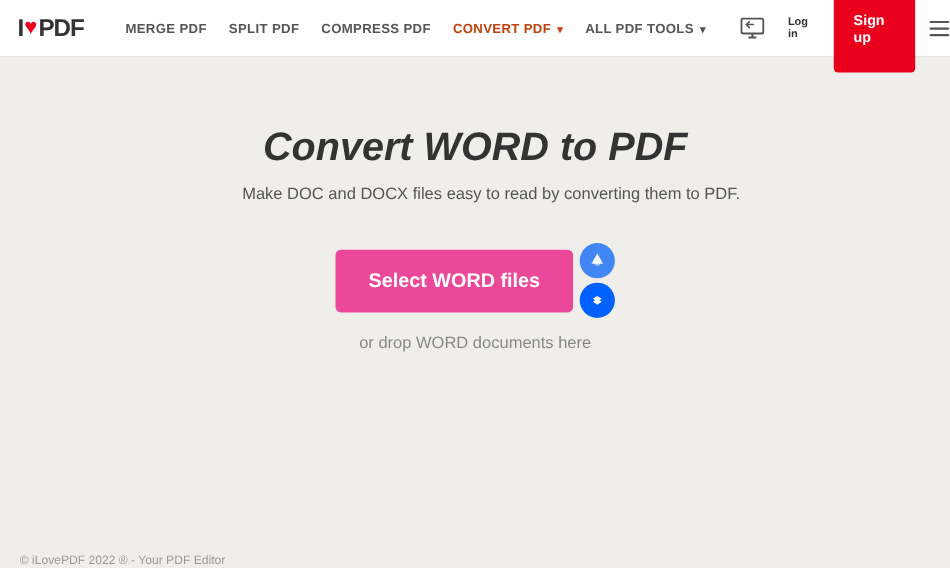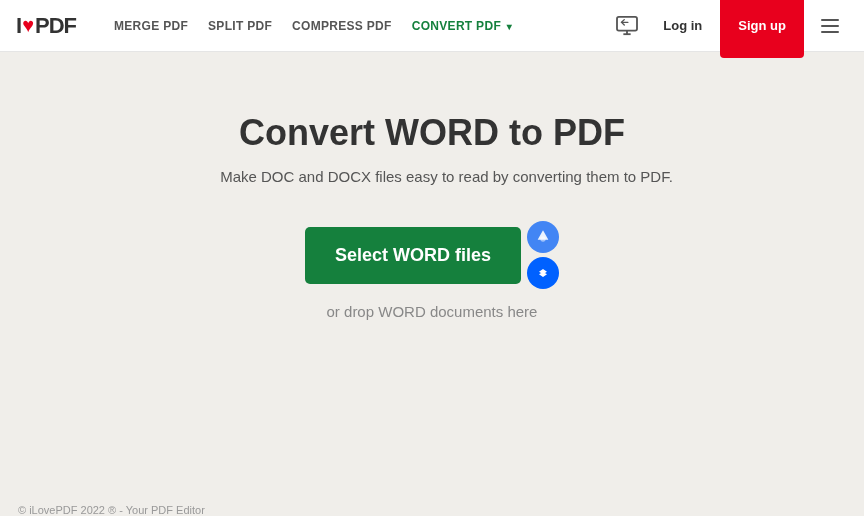--- a/index.html
+++ b/index.html
@@ -59,21 +59,21 @@
       font-weight: 700;
       color: #555;
       text-transform: uppercase;
       padding: 6px 8px;
       cursor: pointer;
       white-space: nowrap;
       letter-spacing: 0.3px;
     }
 
     .nav-link.active {
-      color: #15803d;
+      color: #c2410c;
     }
 
     .nav-link .arrow {
       font-size: 10px;
       margin-left: 2px;
     }
 
     .nav-right {
       display: flex;
       align-items: center;
@@ -85,21 +85,21 @@
       display: flex;
       align-items: center;
       justify-content: center;
       width: 36px;
       height: 36px;
       cursor: pointer;
       color: #555;
     }
 
     .nav-login {
-      font-size: 13px;
+      font-size: 10px;
       font-weight: 600;
       color: #333;
       cursor: pointer;
       padding: 6px 10px;
     }
 
     .nav-signup {
       font-size: 13px;
       font-weight: 700;
       color: #ffffff;
@@ -128,39 +128,40 @@
       justify-content: center;
       padding-top: 60px;
     }
 
     .page-title {
       font-size: 36px;
       font-weight: 700;
       color: #333;
       margin-bottom: 14px;
       text-align: center;
+      font-style: italic;
     }
 
     .page-subtitle {
       font-size: 15px;
       color: #555;
       margin-bottom: 36px;
       text-align: center;
       margin-left: 29px;
     }
 
     .upload-area {
       display: flex;
       align-items: center;
       gap: 6px;
       margin-bottom: 14px;
     }
 
     .select-btn {
-      background-color: #15803d;
+      background-color: #ec4899;
       color: #fff;
       font-size: 18px;
       font-weight: 700;
       padding: 18px 30px;
       border: none;
       border-radius: 5px;
       cursor: pointer;
       white-space: nowrap;
     }
 
@@ -234,20 +235,21 @@
     <span class="logo-text">I</span>
     <span class="logo-heart">♥</span>
     <span class="logo-text">PDF</span>
   </div>
 
   <div class="nav-links">
     <span class="nav-link">MERGE PDF</span>
     <span class="nav-link">SPLIT PDF</span>
     <span class="nav-link">COMPRESS PDF</span>
     <span class="nav-link active"><span>CONVERT PDF</span> <span class="arrow">▾</span></span>
+    <span class="nav-link"><span>ALL PDF TOOLS</span> <span class="arrow">▾</span></span>
   </div>
 
   <div class="nav-right">
     <div class="nav-icon-btn">
       <svg class="monitor-icon" viewBox="0 0 24 22" fill="none" xmlns="http://www.w3.org/2000/svg">
         <rect x="1" y="1" width="22" height="15" rx="2" stroke="#555" stroke-width="2" fill="none"></rect>
         <line x1="8" y1="20" x2="16" y2="20" stroke="#555" stroke-width="2"></line>
         <line x1="12" y1="16" x2="12" y2="20" stroke="#555" stroke-width="2"></line>
         <polyline points="9,10 6,7 9,4" stroke="#555" stroke-width="1.5" fill="none" stroke-linecap="round"></polyline>
         <line x1="6" y1="7" x2="13" y2="7" stroke="#555" stroke-width="1.5" stroke-linecap="round"></line>

